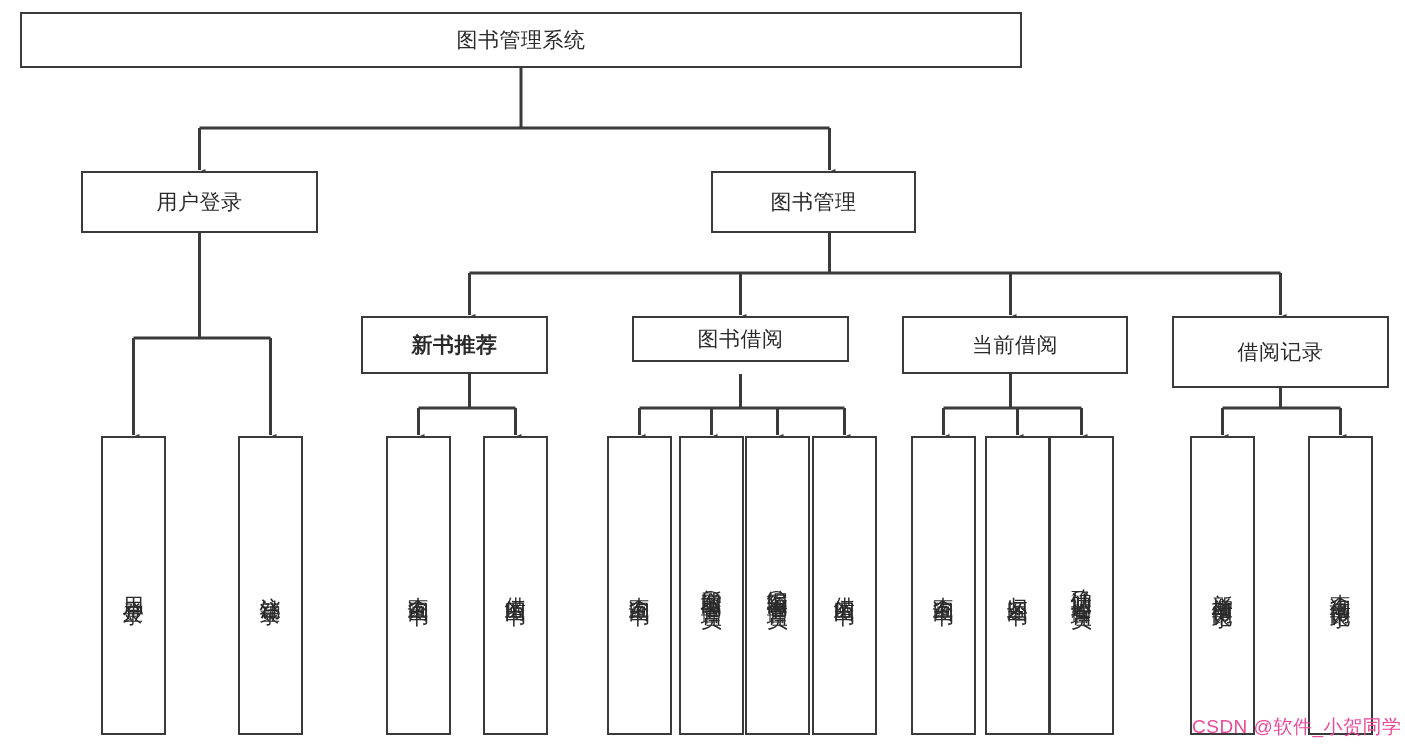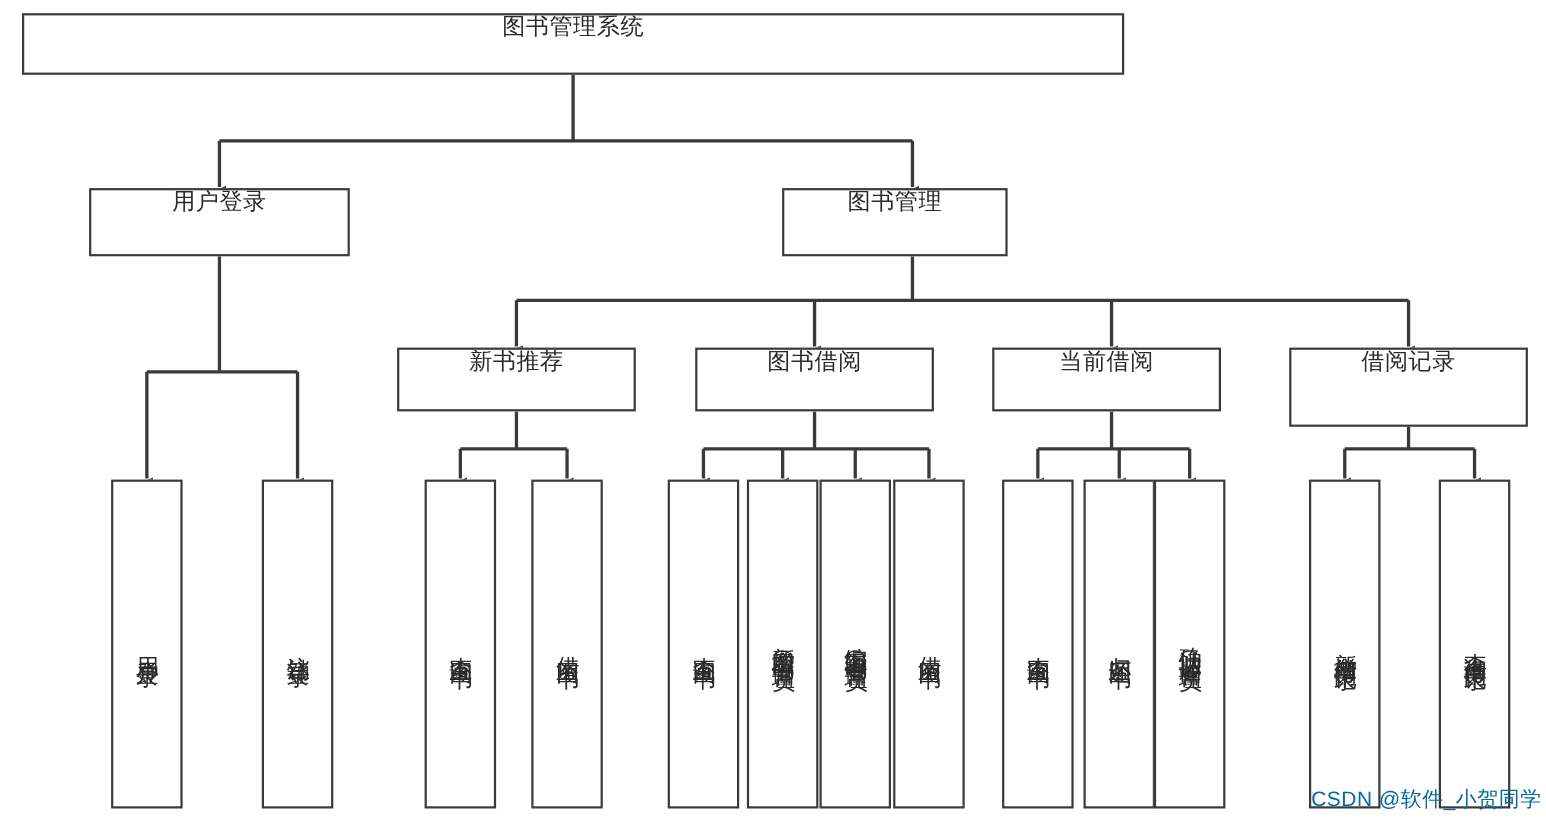--- a/index.html
+++ b/index.html
@@ -25,20 +25,21 @@
     top: 0;
     width: 1405px;
     height: 747px;
   }
   .node {
     position: absolute;
     box-sizing: border-box;
     background: #ffffff;
     border: 2px solid #3a3a3a;
     display: flex;
+    align-items: center;
     justify-content: center;
     overflow: hidden;
   }
   .node-label {
     color: #2a2a2a;
     text-align: center;
     line-height: 1.02;
     white-space: nowrap;
   }
   .node.horizontal .node-label {
@@ -46,21 +47,21 @@
     letter-spacing: 0.5px;
   }
   .node.vertical .node-label {
     font-size: 21px;
     writing-mode: vertical-rl;
     text-orientation: upright;
     letter-spacing: 3px;
   }
   .watermark {
     position: absolute;
-    color: #0369a1;
+    color: #ec4899;
     font-size: 19px;
     white-space: nowrap;
     letter-spacing: 0.5px;
   }
 </style>
 </head>
 <body>
 
 <div id="diagram-root">
   <svg class="edges" viewBox="0 0 1405 747" preserveAspectRatio="none">
@@ -108,27 +109,27 @@
   <div id="node-layer">
       <div class="node horizontal" style="left: 20px; top: 12px; width: 1002px; height: 56px;">
         <span class="node-label">图书管理系统</span>
       </div>
       <div class="node horizontal" style="left: 81px; top: 171px; width: 237px; height: 62px;">
         <span class="node-label">用户登录</span>
       </div>
       <div class="node horizontal" style="left: 711px; top: 171px; width: 205px; height: 62px;">
         <span class="node-label">图书管理</span>
       </div>
-      <div class="node horizontal" style="left: 361px; top: 316px; width: 217px; height: 58px;">
+      <div class="node horizontal" style="left: 361px; top: 316px; width: 187px; height: 58px; font-weight: bold;">
         <span class="node-label">新书推荐</span>
       </div>
-      <div class="node horizontal" style="left: 632px; top: 316px; width: 217px; height: 58px;">
+      <div class="node horizontal" style="left: 632px; top: 316px; width: 217px; height: 46px;">
         <span class="node-label">图书借阅</span>
       </div>
-      <div class="node horizontal" style="left: 902px; top: 316px; width: 208px; height: 58px;">
+      <div class="node horizontal" style="left: 902px; top: 316px; width: 226px; height: 58px;">
         <span class="node-label">当前借阅</span>
       </div>
       <div class="node horizontal" style="left: 1172px; top: 316px; width: 217px; height: 72px;">
         <span class="node-label">借阅记录</span>
       </div>
       <div class="node vertical" style="left: 101px; top: 436px; width: 65px; height: 299px;">
         <span class="node-label">用户登录</span>
       </div>
       <div class="node vertical" style="left: 238px; top: 436px; width: 65px; height: 299px;">
         <span class="node-label">注销登录</span>

